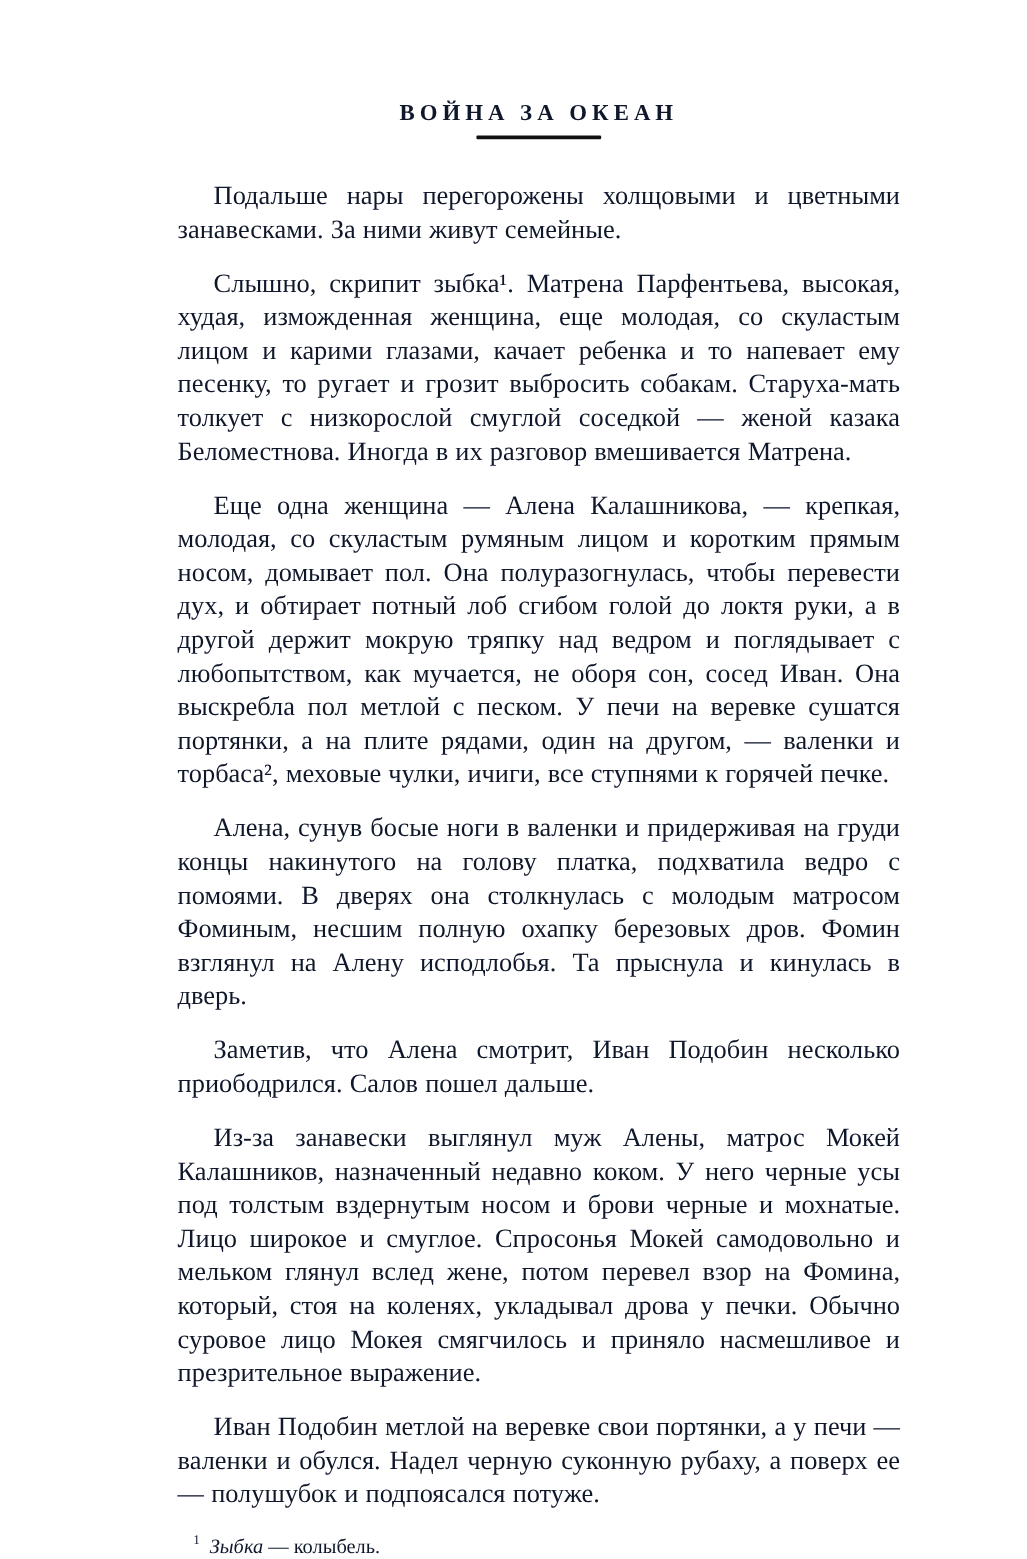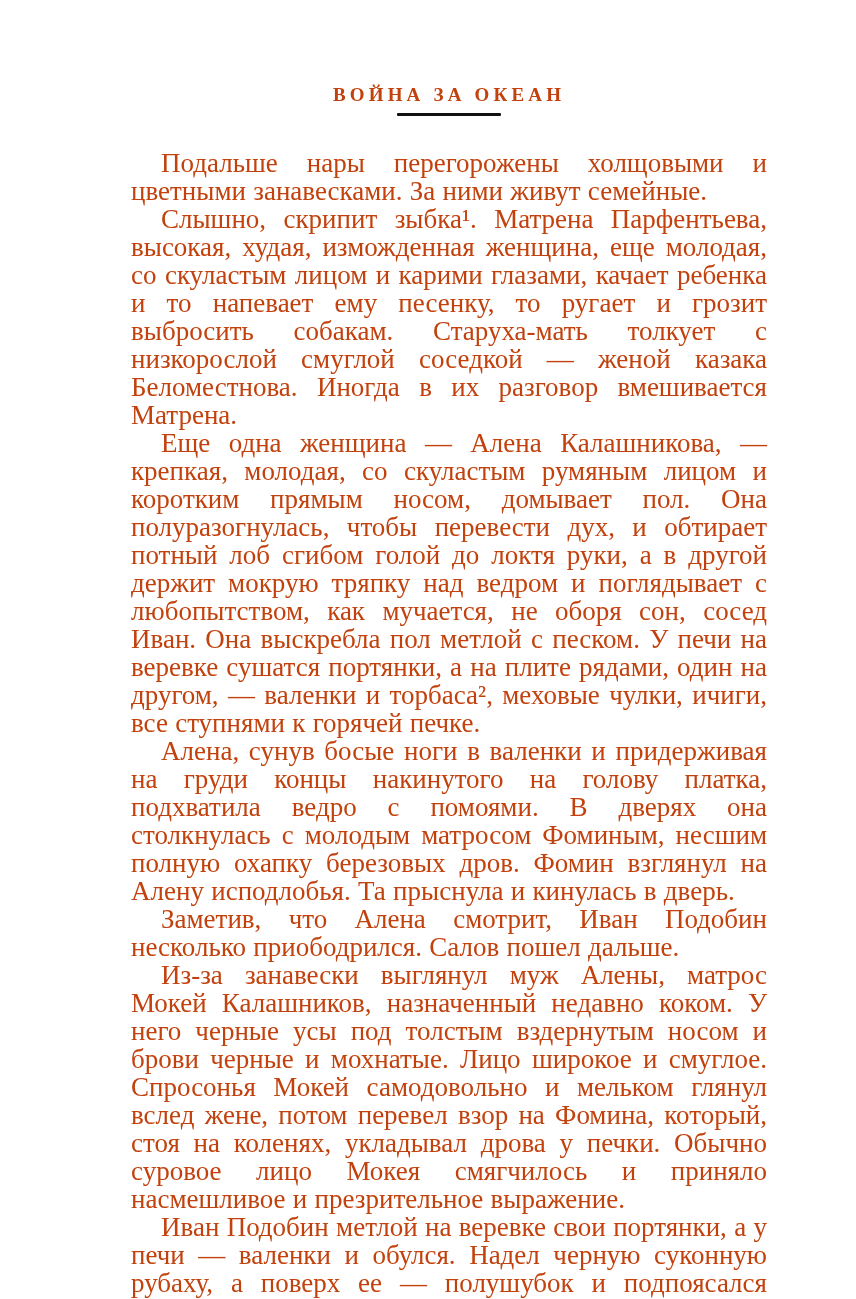--- a/index.html
+++ b/index.html
@@ -7,21 +7,21 @@
     padding: 0;
     background: #ffffff;
   }
   .page {
     position: relative;
     width: 856px;
     height: 1299px;
     margin: 0 auto;
     background: #ffffff;
     font-family: "Liberation Serif", "DejaVu Serif", serif;
-    color: #c2410c;
+    color: #0f172a;
     box-sizing: border-box;
     overflow: hidden;
   }
   .content {
     position: absolute;
     left: 131px;
     top: 84px;
     width: 636px;
   }
   .running-head {
@@ -36,22 +36,22 @@
     width: 104px;
     height: 3px;
     background: #111;
     margin: 7px auto 0 auto;
     border-radius: 1px;
   }
   .body-text {
     margin-top: 33px;
   }
   .body-text p {
-    margin: 0;
-    font-size: 27px;
+    margin: 17px;
+    font-size: 22px;
     line-height: 28px;
     text-align: justify;
     text-indent: 30px;
     word-spacing: 0.02em;
   }
   .footnotes {
   }
   .footnote {
     margin: 0;
     padding-left: 30px;

